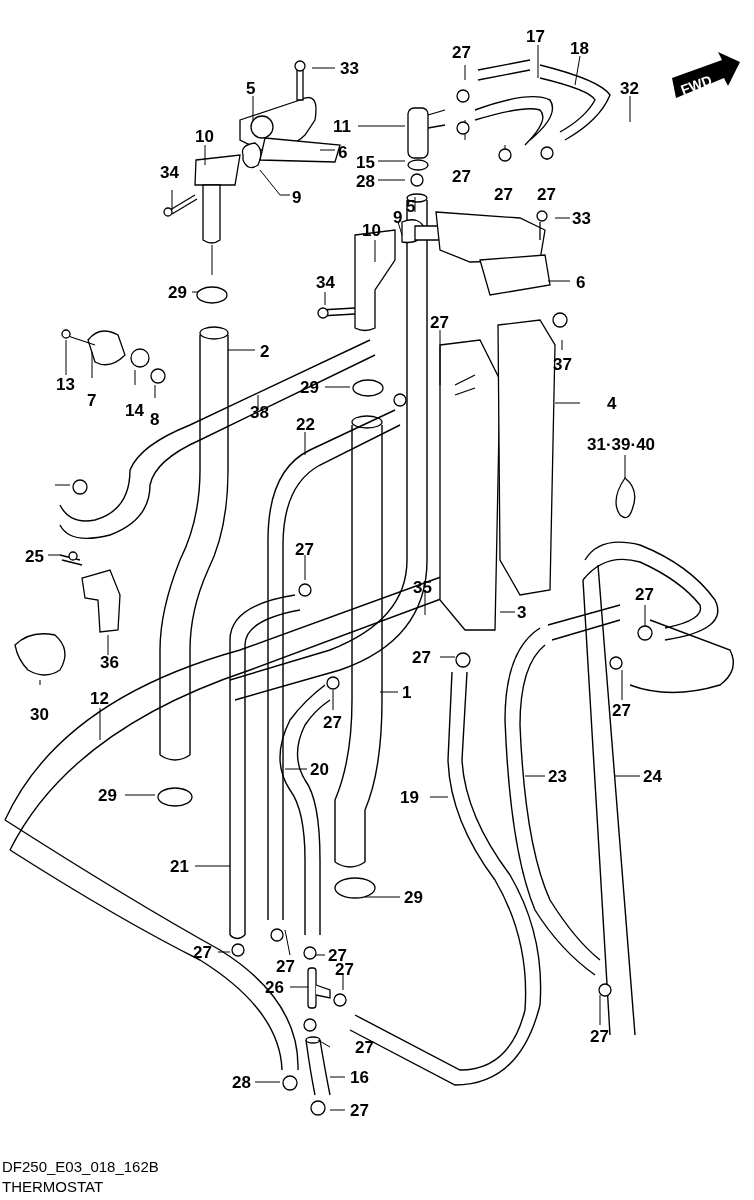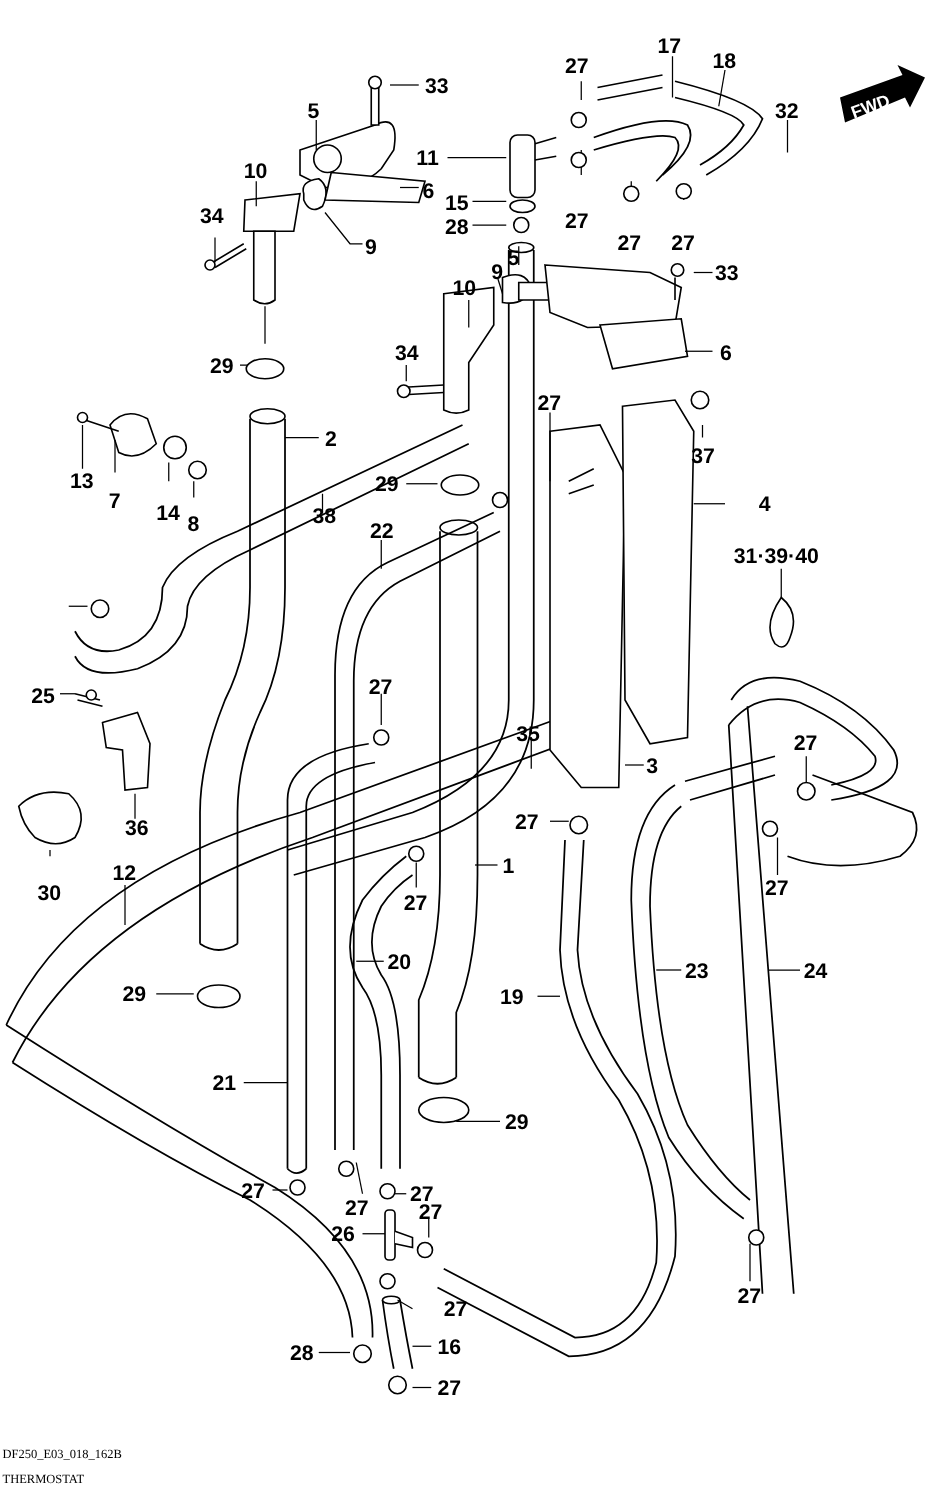--- a/index.html
+++ b/index.html
@@ -2,21 +2,21 @@
 <html><head>
 <meta charset="utf-8">
 <style>
   html,body{margin:0;padding:0;background:#fff;}
   body{width:754px;height:1200px;position:relative;overflow:hidden;font-family:"Liberation Sans",sans-serif;}
   svg{position:absolute;left:0;top:0;}
   .lbl{font-family:"Liberation Sans",sans-serif;font-weight:bold;font-size:17px;fill:#000;}
   .hose{fill:none;stroke:#000;stroke-width:1.4;}
   .ln{fill:none;stroke:#000;stroke-width:1;}
   .part{fill:#fff;stroke:#000;stroke-width:1.3;}
-  .footer{position:absolute;left:2px;font-family:Liberation Serif, serif;font-size:10px;color:#000;}
+  .footer{position:absolute;left:2px;font-family:Liberation Sans, sans-serif;font-size:15px;color:#000;}
 </style>
 </head>
 <body>
 
 <svg width="754" height="1200" viewBox="0 0 754 1200">
 
   <g>
     <polygon points="672,78 722,60 718,52 740,62 728,86 724,78 676,98" fill="#000"></polygon>
     <text x="680" y="92" class="lbl" fill="#fff" style="fill:#fff;font-size:14px" transform="rotate(-20 690 85)">FWD</text>
   </g>

